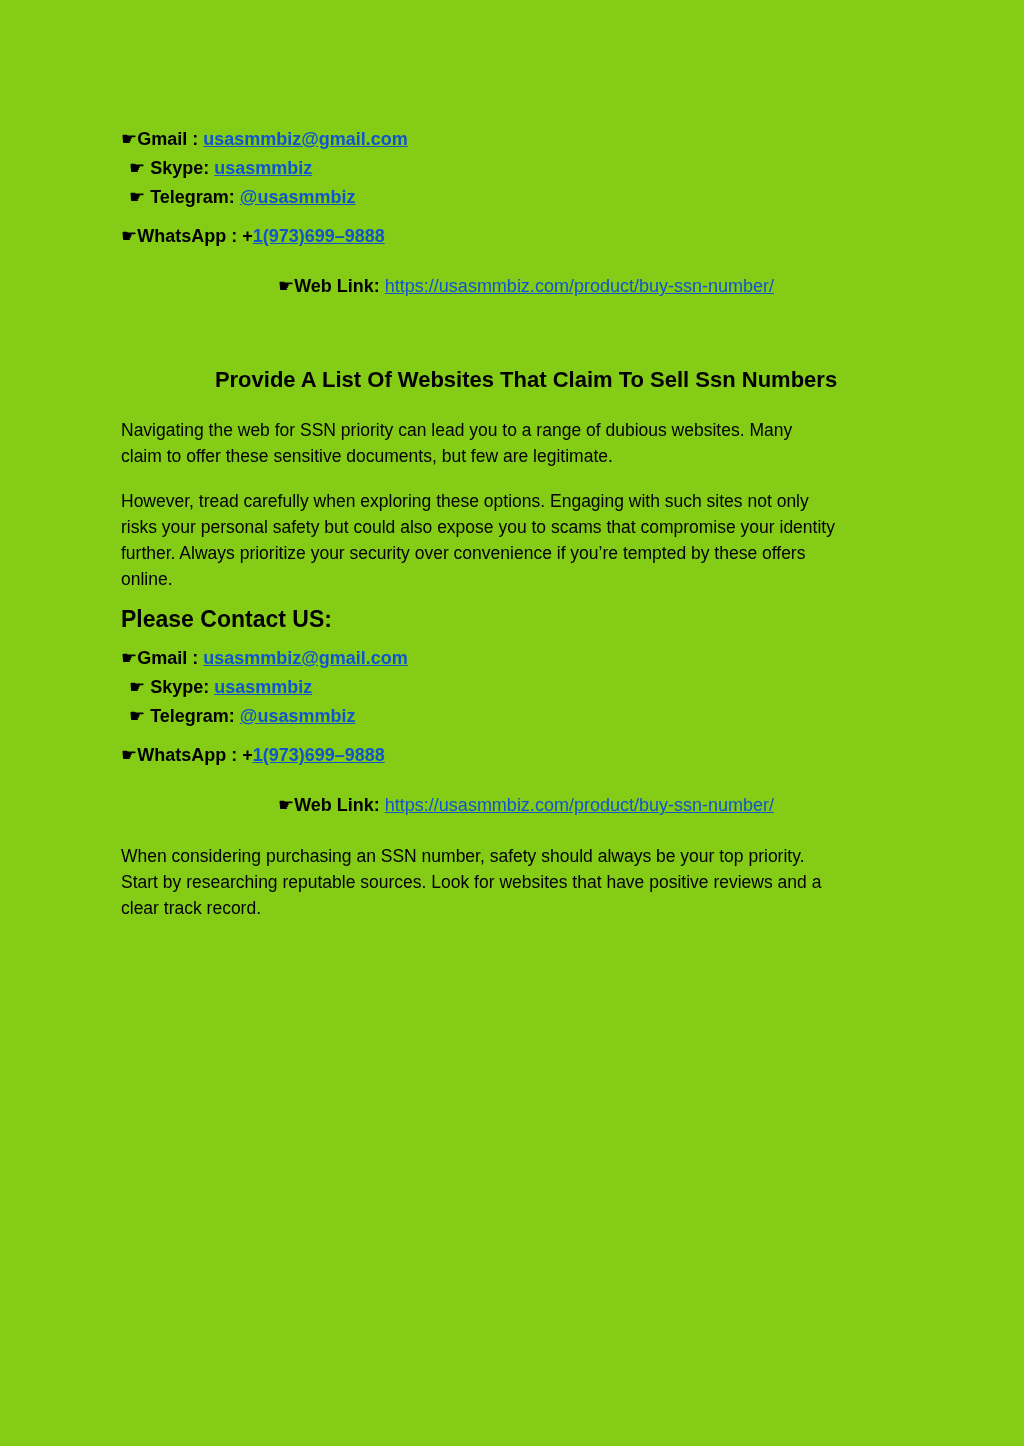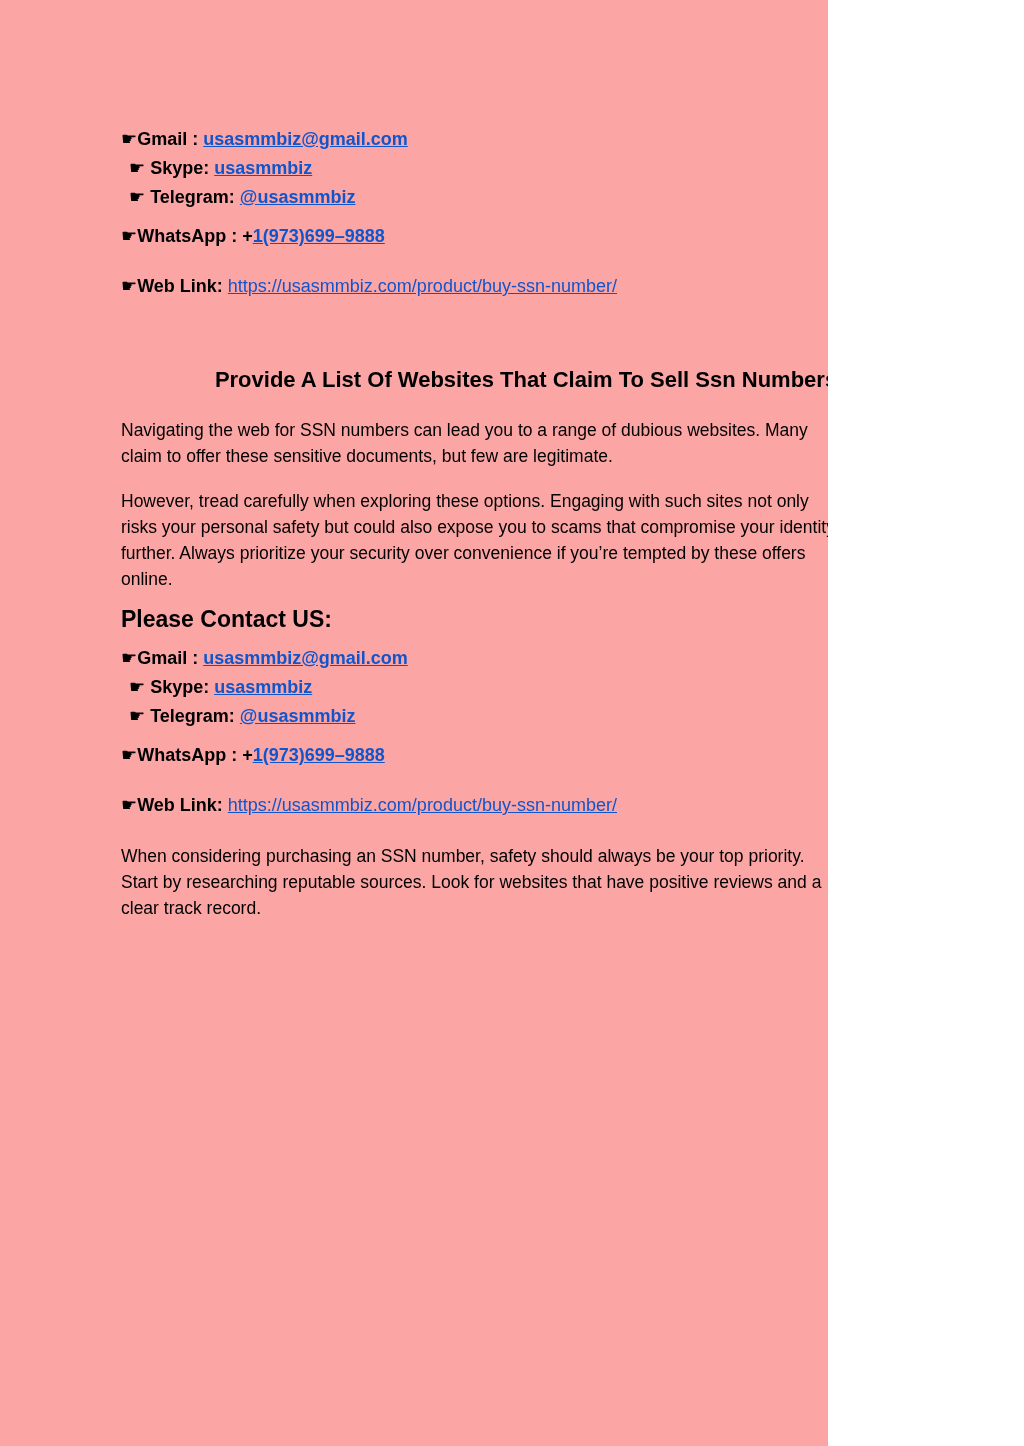--- a/index.html
+++ b/index.html
@@ -1,40 +1,40 @@
 <!DOCTYPE html>
 <html><head>
 <meta charset="utf-8">
 <style>
   html,body{margin:0;padding:0;}
   .page{
     position:relative;
-    width:828px;
+    width:1024px;
     height:1446px;
-    background:#fca5a5;
+    background:#84cc16;
     color:#000000;
     font-family:"Liberation Sans","DejaVu Sans",sans-serif;
     overflow:hidden;
   }
   .content{
     position:absolute;
     left:121px;
     top:125px;
     width:810px;
   }
   .contact-line{
     margin:0;
     font-size:18px;
     font-weight:bold;
     line-height:29px;
     white-space:pre-wrap;
   }
   .contact-line.indented{padding-left:8px;}
   .mt18{margin-top:10px;}
-  .mt21{margin-top:21px;}
+  .mt21{margin-top:21px;text-align:center;}
   .mt13{margin-top:13px;}
   a.link{
     color:#1155cc;
     text-decoration:underline;
     cursor:pointer;
     white-space:pre-wrap;
   }
   a.link.regular{font-weight:normal;}
   .section-heading{
     font-size:22px;
@@ -68,21 +68,21 @@
 
     <div>
       <p class="contact-line"><span>☛</span><span>Gmail : </span><a class="link">usasmmbiz@gmail.com</a></p>
       <p class="contact-line indented"><span>☛</span><span> Skype: </span><a class="link">usasmmbiz</a></p>
       <p class="contact-line indented"><span>☛</span><span> Telegram: </span><a class="link">@usasmmbiz</a></p>
       <p class="contact-line mt18"><span>☛</span><span>WhatsApp : +</span><a class="link">1(973)699–9888</a></p>
       <p class="contact-line mt21"><span>☛</span><span>Web Link: </span><a class="link regular">https://usasmmbiz.com/product/buy-ssn-number/</a></p>
     </div>
 
     <h2 class="section-heading">Provide A List Of Websites That Claim To Sell Ssn Numbers</h2>
-    <p class="body first">Navigating the web for SSN numbers can lead you to a range of dubious websites. Many
+    <p class="body first">Navigating the web for SSN priority can lead you to a range of dubious websites. Many
 claim to offer these sensitive documents, but few are legitimate.</p>
     <p class="body">However, tread carefully when exploring these options. Engaging with such sites not only
 risks your personal safety but could also expose you to scams that compromise your identity
 further. Always prioritize your security over convenience if you’re tempted by these offers
 online.</p>
 
     <p class="please mt13">Please Contact US:</p>
 
     <div>
       <p class="contact-line mt18"><span>☛</span><span>Gmail : </span><a class="link">usasmmbiz@gmail.com</a></p>

